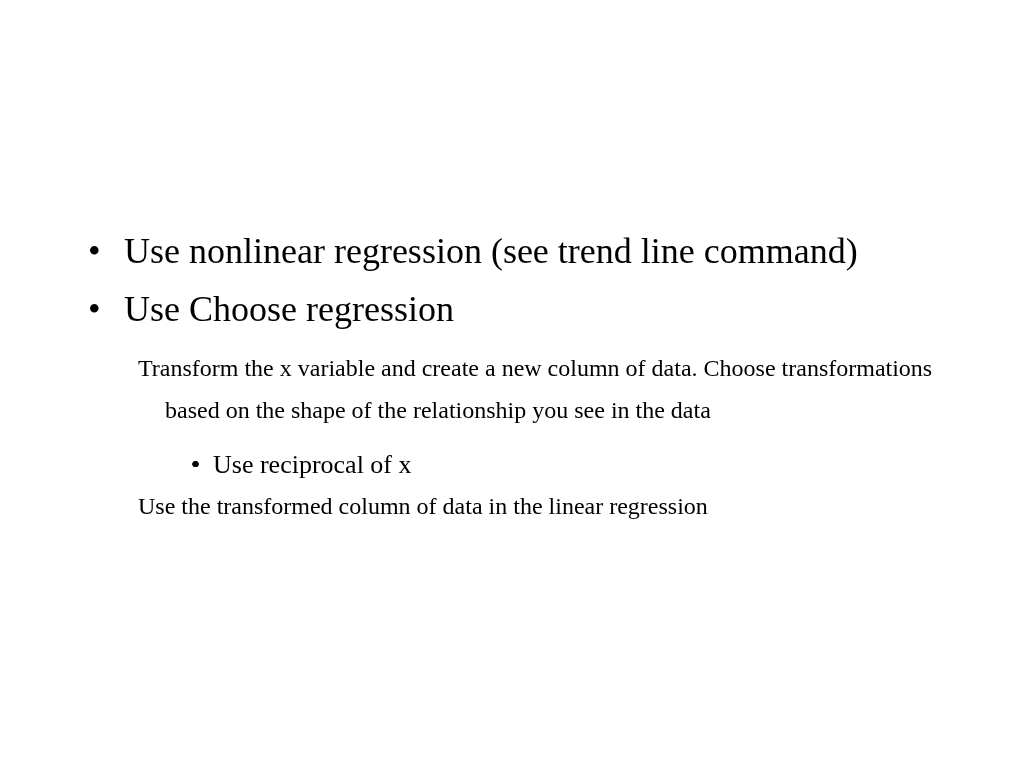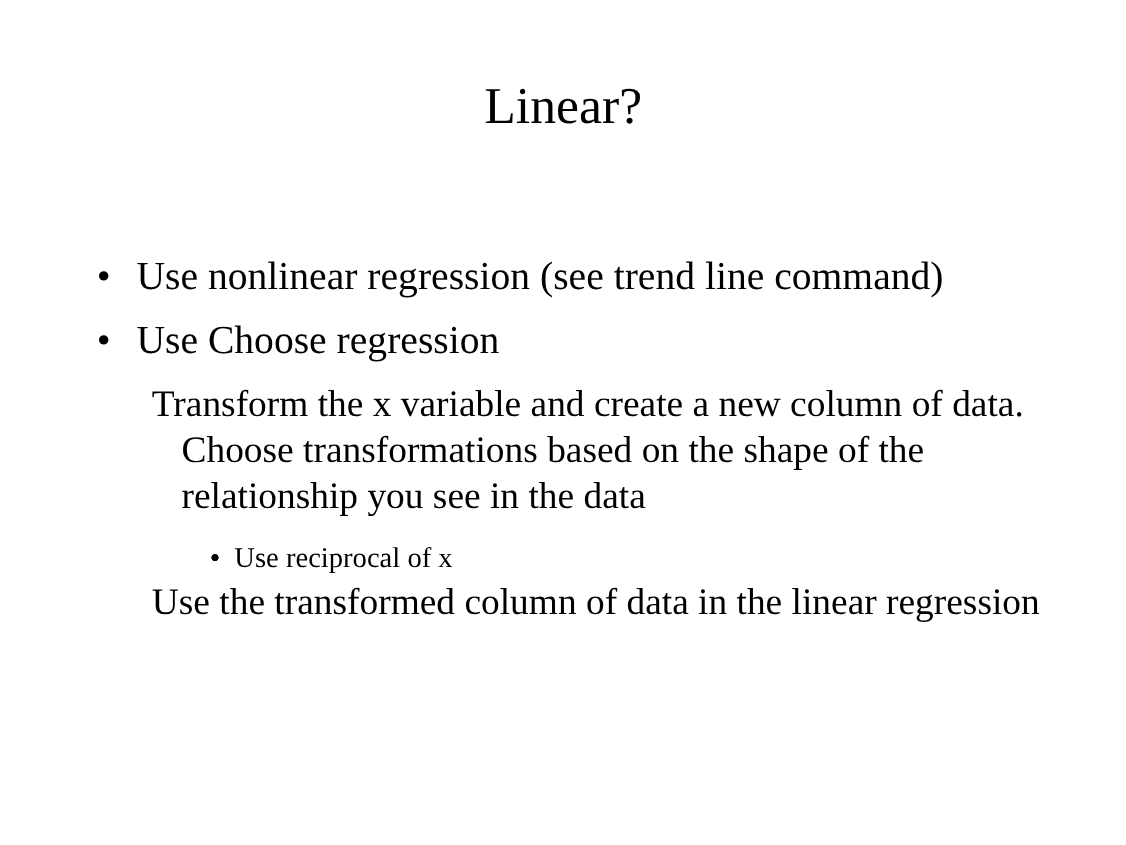--- a/index.html
+++ b/index.html
@@ -58,21 +58,21 @@
   .lvl1 .bullet {
     position: absolute;
     left: 14px;
     top: 0;
     font-size: 36px;
     line-height: 58px;
   }
 
   
   .lvl2 {
-    font-size: 34px;
+    font-size: 24px;
     line-height: 42px;
     padding-left: 91px;
     text-indent: -27px;
     width: 810px;
   }
   .lvl2.first-para {
     margin-top: 9px;
   }
   .lvl2.last-para {
   }
@@ -95,21 +95,20 @@
     font-size: 26px;
     line-height: 41px;
   }
 </style>
 </head>
 <body>
 
 <div class="slide">
 
   <div class="title-block">
-    <div class="title-line">Linear?</div>
   </div>
 
   <div class="body-block">
 
     <div class="lvl1">
       <span class="bullet">•</span>
       <span>Use nonlinear regression (see trend line command)</span>
     </div>
 
     <div class="lvl1">

